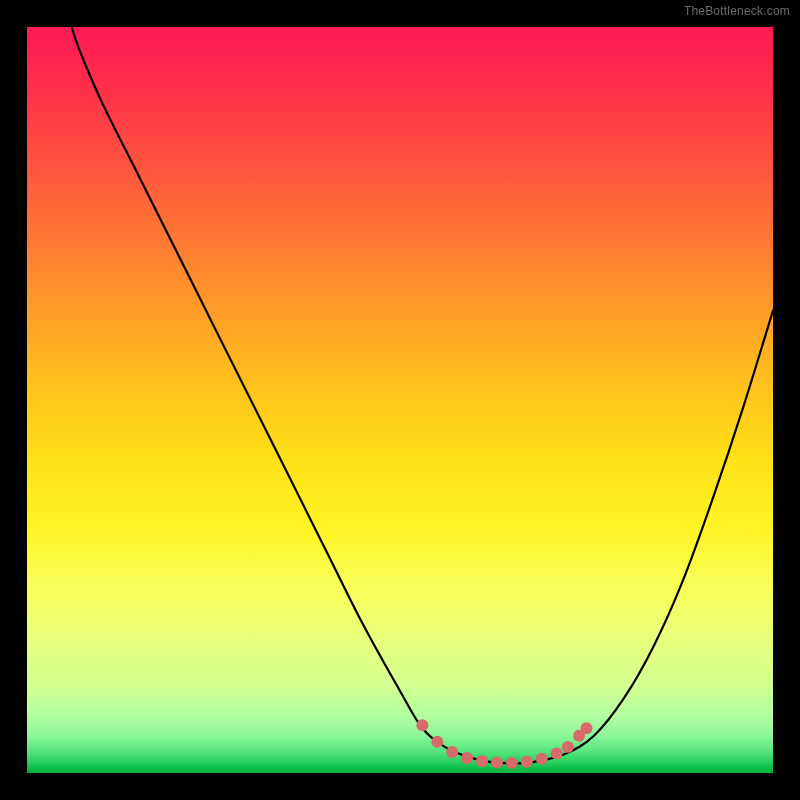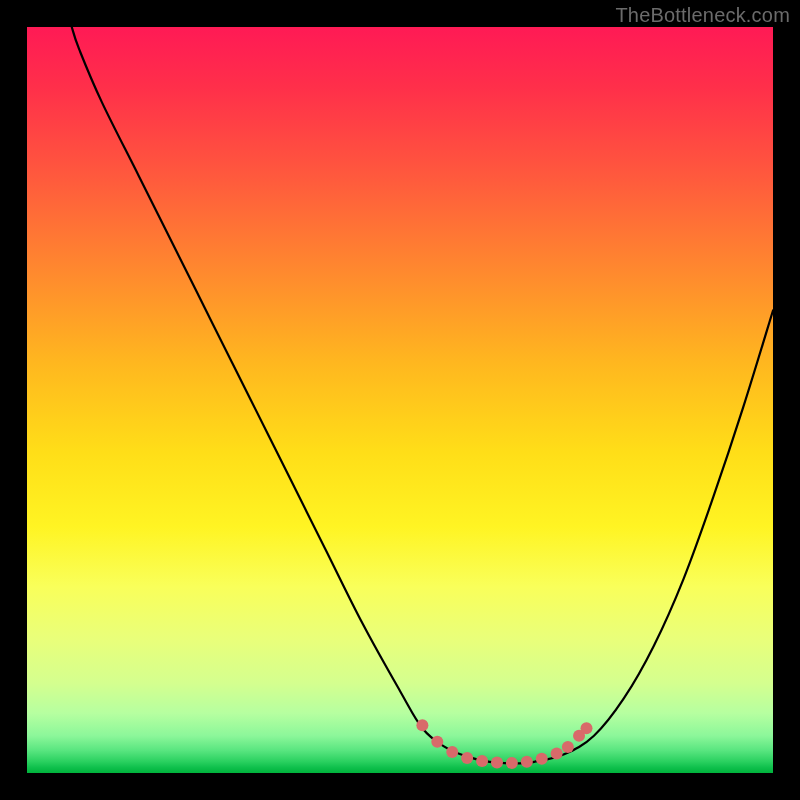--- a/index.html
+++ b/index.html
@@ -48,21 +48,21 @@
     left: 0;
     top: 0;
     width: 100%;
     height: 100%;
   }
   .watermark {
     position: absolute;
     top: 4px;
     right: 10px;
     color: #6b6b6b;
-    font-size: 20px;
+    font-size: 12px;
     font-weight: 500;
     letter-spacing: 0.2px;
     user-select: none;
   }
 </style>
 </head>
 <body>
 
 <div class="frame">
 

